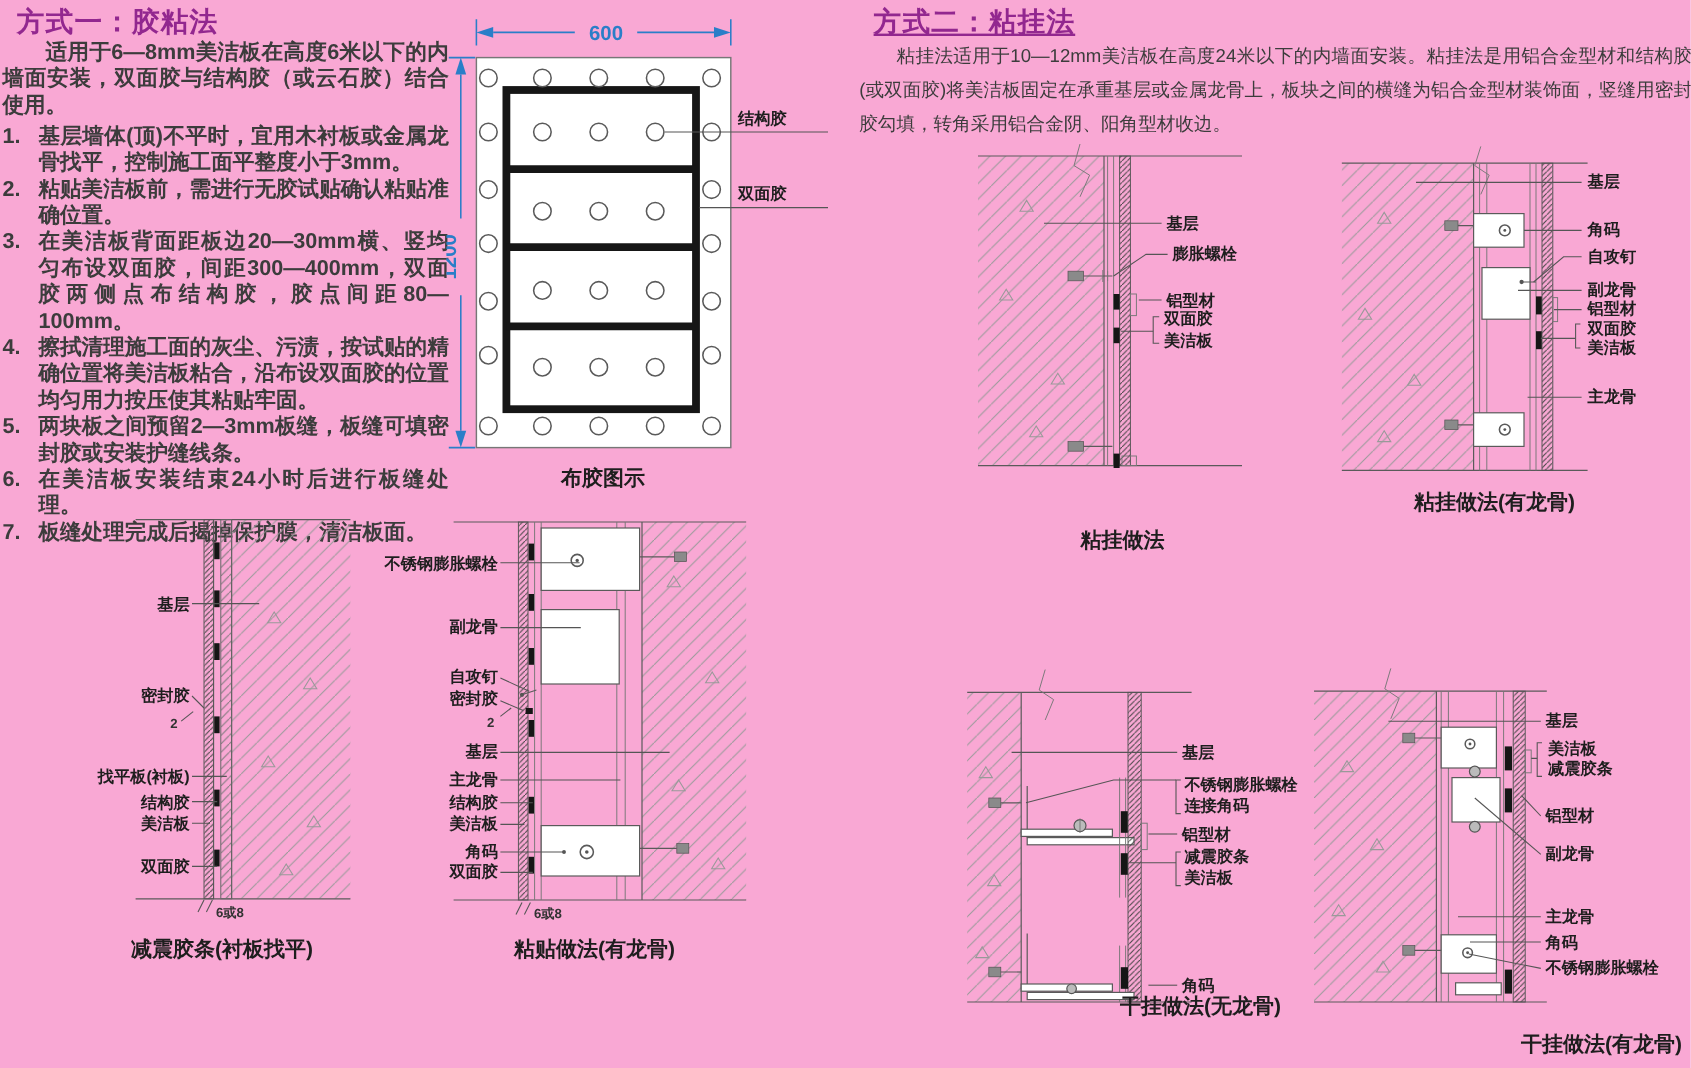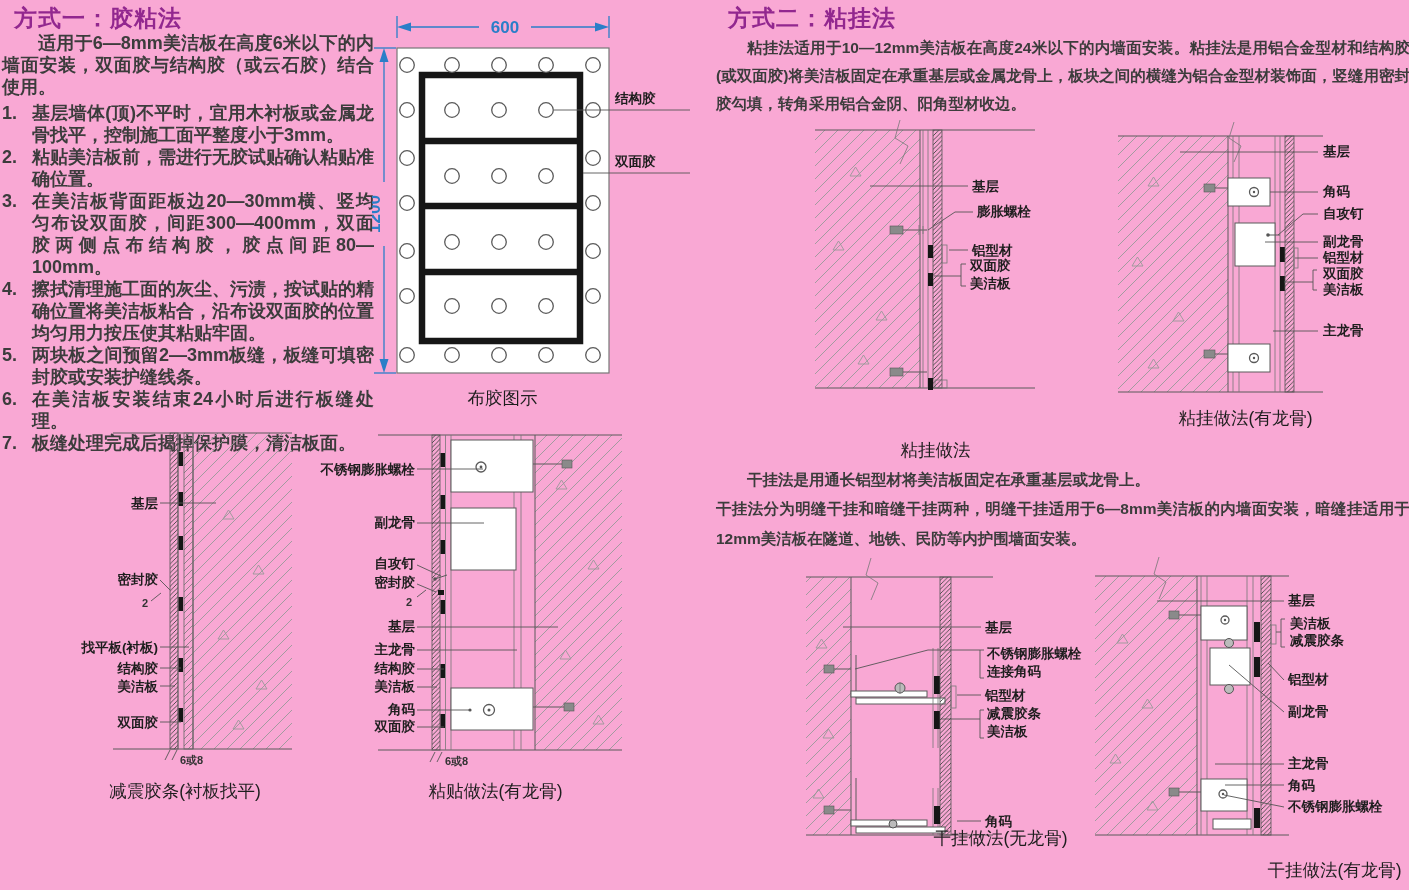--- a/index.html
+++ b/index.html
@@ -2,26 +2,26 @@
 <html style="--heading: #92278F; --body: #3C3C3C; --dim: #2A7EC8;"><head>
 <meta charset="utf-8">
 <style>
   :root{ --heading:#92278F; --body:#3C3C3C; --dim:#2A7EC8; }
   html,body{margin:0;padding:0;background:#fff;}
   .page{position:relative;width:1409px;height:890px;background:#f9a8d4;overflow:hidden;
         font-family:"Liberation Sans","DejaVu Sans",sans-serif;color:var(--body);}
   .abs{position:absolute;}
   .sec-title{font-size:23px;font-weight:bold;color:var(--heading);letter-spacing:1px;}
   .body-text{font-size:18px;line-height:22px;font-weight:600;color:var(--body);text-align:justify;}
-  .para{font-size:15.5px;line-height:28px;font-weight:700;color:var(--body);text-align:justify;margin:0;}
+  .para{font-size:15.5px;line-height:28px;font-weight:400;color:var(--body);text-align:justify;margin:0;}
   .indent{text-indent:2em;}
   .steps{margin:4px 0 0 0;padding:0;list-style:none;}
   .steps li{display:flex;margin:0;}
   .steps .num{width:30px;flex:0 0 30px;}
-  .cap{position:absolute;font-size:17.5px;font-weight:normal;color:#1e1e1e;text-align:center;}
+  .cap{position:absolute;font-size:17.5px;font-weight:bold;color:#1e1e1e;text-align:center;}
   svg text{font-family:"Liberation Sans","DejaVu Sans",sans-serif;}
   .lbl{font-size:13.5px;font-weight:bold;fill:#1e1e1e;}
   .lblsm{font-size:11px;font-weight:bold;fill:#333;}
   .ln{stroke:#5a5a5a;stroke-width:1;fill:none;}
   .ln2{stroke:#777;stroke-width:0.8;fill:none;}
   .thickline{stroke:#161616;stroke-width:6.5;fill:none;}
   .circ{fill:#fff;stroke:#5a5a5a;stroke-width:1.3;}
   .glue{fill:#161616;}
   .leader{stroke:#555;stroke-width:0.9;fill:none;}
   .tri{fill:none;stroke:#999;stroke-width:0.9;}
@@ -137,21 +137,21 @@
         <circle cx="127" cy="300" r="7.3" class="circ"></circle>
         <circle cx="174" cy="300" r="7.3" class="circ"></circle>
     </g>
     <line x1="182" y1="104" x2="318" y2="104" class="leader"></line>
     <text x="243" y="97" class="lbl">结构胶</text>
     <line x1="211" y1="167" x2="318" y2="167" class="leader"></line>
     <text x="243" y="160" class="lbl">双面胶</text>
   </svg>
   <div class="cap" style="left:380px;top:386px;width:245px;">布胶图示</div>
 
-  <div class="abs sec-title" style="left:728px;top:3px;">方式二：粘挂法</div>
+  <div class="abs sec-title" style="left:728px;top:3px;text-decoration:underline;">方式二：粘挂法</div>
   <p class="abs para indent" style="left:716px;top:34px;width:694px;">粘挂法适用于10—12mm美洁板在高度24米以下的内墙面安装。粘挂法是用铝合金型材和结构胶(或双面胶)将美洁板固定在承重基层或金属龙骨上，板块之间的横缝为铝合金型材装饰面，竖缝用密封胶勾填，转角采用铝合金阴、阳角型材收边。</p>
 
   <svg class="abs" style="left:800px;top:116px;" width="320" height="288" viewBox="0 0 320 288">
     <defs>
       <pattern id="hA" width="13" height="13" patternUnits="userSpaceOnUse">
           <path d="M0,13 L13,0" stroke="#9a9a9a" stroke-width="0.9"></path>
         </pattern>
       <pattern id="dA" width="4.5" height="4.5" patternUnits="userSpaceOnUse">
           <path d="M0,4.5 L4.5,0" stroke="#444" stroke-width="0.9"></path>
         </pattern>
@@ -368,24 +368,20 @@
       <circle cx="172" cy="286" r="1.6" fill="#555"></circle>
     <text x="117" y="290" text-anchor="end" class="lbl">角码</text>
     <line x1="119" y1="303" x2="146" y2="303" class="leader"></line>
     <text x="117" y="307" text-anchor="end" class="lbl">双面胶</text>
     <line x1="137" y1="328" x2="132" y2="338" class="leader"></line>
     <line x1="144" y1="328" x2="139" y2="338" class="leader"></line>
     <text x="147" y="341" class="lblsm">6或8</text>
   </svg>
   <div class="cap" style="left:383px;top:779px;width:225px;">粘贴做法(有龙骨)</div>
 
-  <div class="abs" style="left:716px;top:466px;width:694px;">
-    <p class="para indent">干挂法是用通长铝型材将美洁板固定在承重基层或龙骨上。</p>
-    <p class="para" style="line-height:30px;">干挂法分为明缝干挂和暗缝干挂两种，明缝干挂适用于6—8mm美洁板的内墙面安装，暗缝挂适用于12mm美洁板在隧道、地铁、民防等内护围墙面安装。</p>
-  </div>
 
   <svg class="abs" style="left:788px;top:548px;" width="302" height="306" viewBox="0 0 302 306">
     <defs>
       <pattern id="hE" width="13" height="13" patternUnits="userSpaceOnUse">
           <path d="M0,13 L13,0" stroke="#9a9a9a" stroke-width="0.9"></path>
         </pattern>
       <pattern id="dE" width="4.5" height="4.5" patternUnits="userSpaceOnUse">
           <path d="M0,4.5 L4.5,0" stroke="#444" stroke-width="0.9"></path>
         </pattern>
     </defs>

